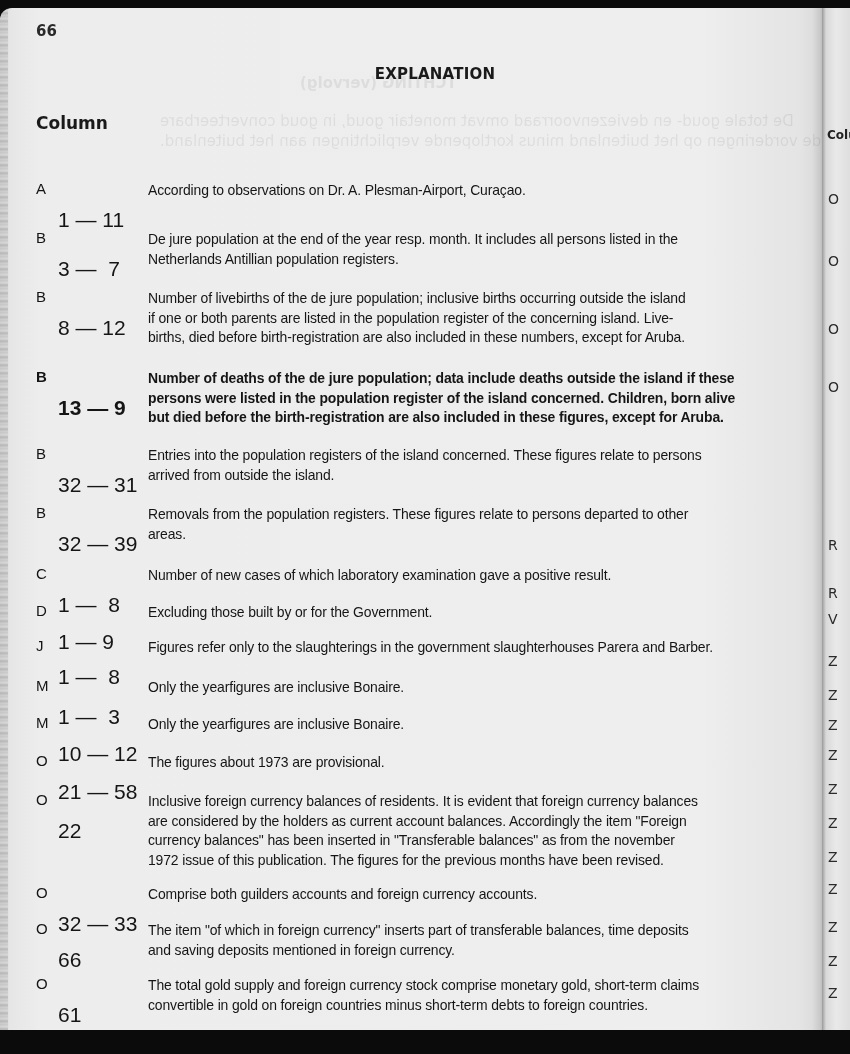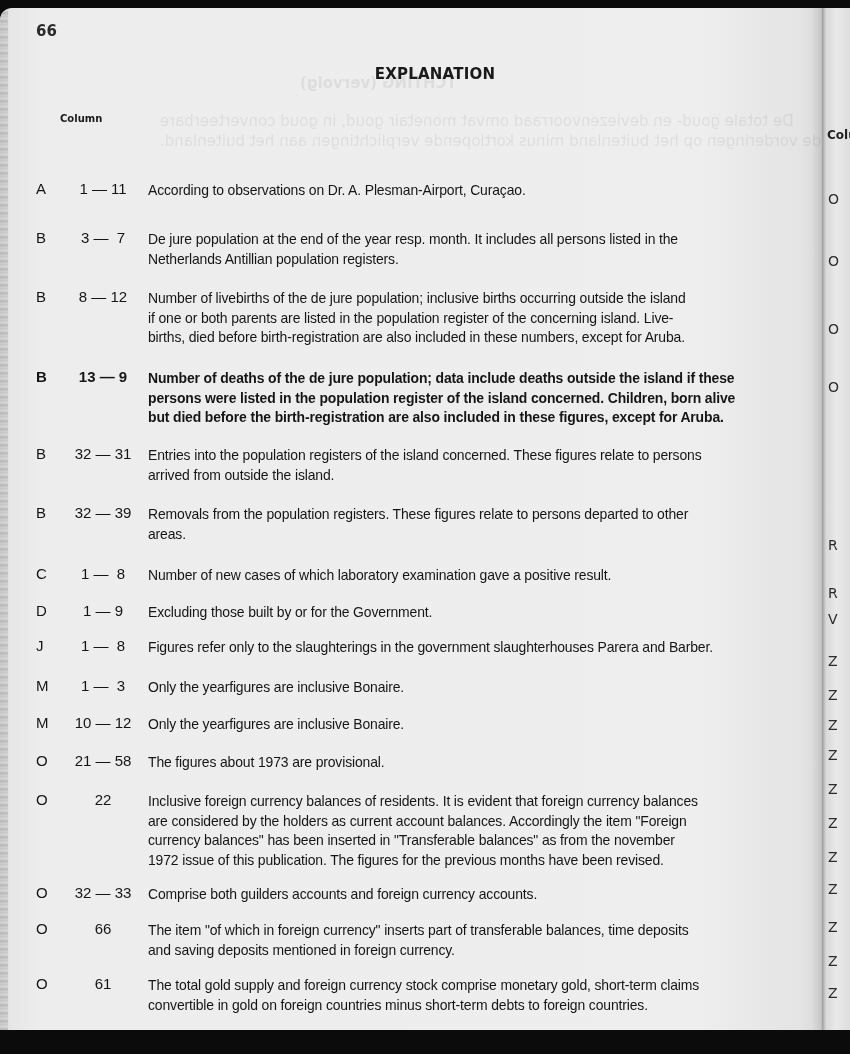--- a/index.html
+++ b/index.html
@@ -39,34 +39,34 @@
   .page-number {
     position: absolute; left: 36px; top: 14px;
     font-size: 15px; font-weight: bold; color: #2a2a2a;
   }
   .title {
     position: absolute; left: 0; width: 870px; top: 57px; text-align: center;
     font-size: 15px; font-weight: bold; color: #1a1a1a; letter-spacing: 0.2px;
   }
   .column-header {
     position: absolute; left: 36px; top: 105px;
-    font-size: 10px; font-weight: bold; color: #1a1a1a; margin-left: 24px;
+    font-size: 17px; font-weight: bold; color: #1a1a1a;
   }
   .entries { position: absolute; left: 0; top: 0; width: 100%; height: 100%; }
   .entry {
     position: absolute; left: 36px; width: 790px;
     display: flex; align-items: flex-start;
     font-family: "Liberation Sans Narrow", "Liberation Sans", sans-serif;
     color: #151515;
   }
   .entry .letter {
     width: 22px; flex: 0 0 22px; font-size: 15px;
   }
   .entry .range {
-    width: 90px; flex: 0 0 90px; font-size: 15px; text-align: center; white-space: pre;
+    width: 90px; flex: 0 0 90px; font-size: 21px; text-align: left; white-space: pre; margin-top: 28px;
   }
   .entry .text {
     flex: 1 1 auto; font-size: 15px; line-height: 19.5px;
     letter-spacing: -0.15px; white-space: normal;
     transform: scaleX(0.93); transform-origin: left top;
     width: 730px;
   }
   .entry .text span { display: block; white-space: nowrap; }
   .bold .letter, .bold .range, .bold .text { font-weight: bold; }
   .ghost {

